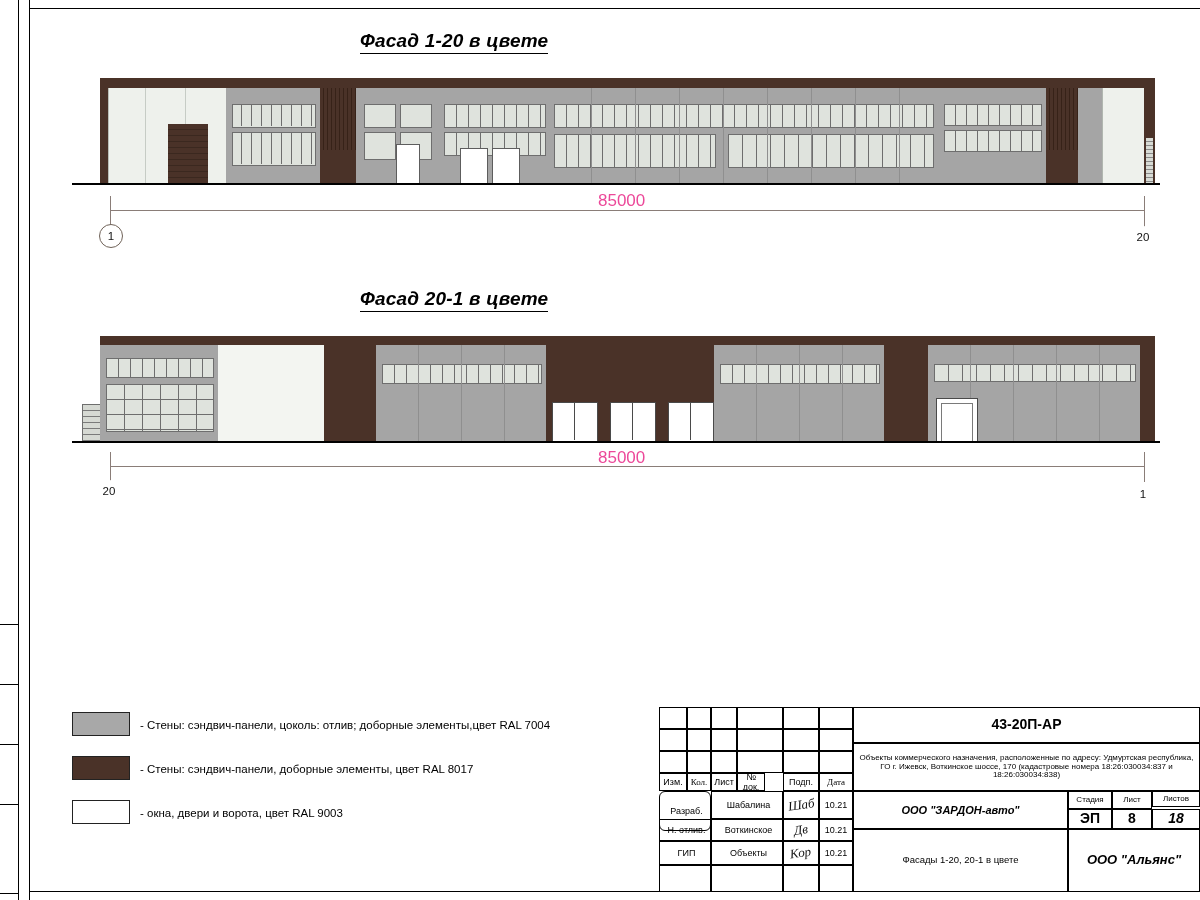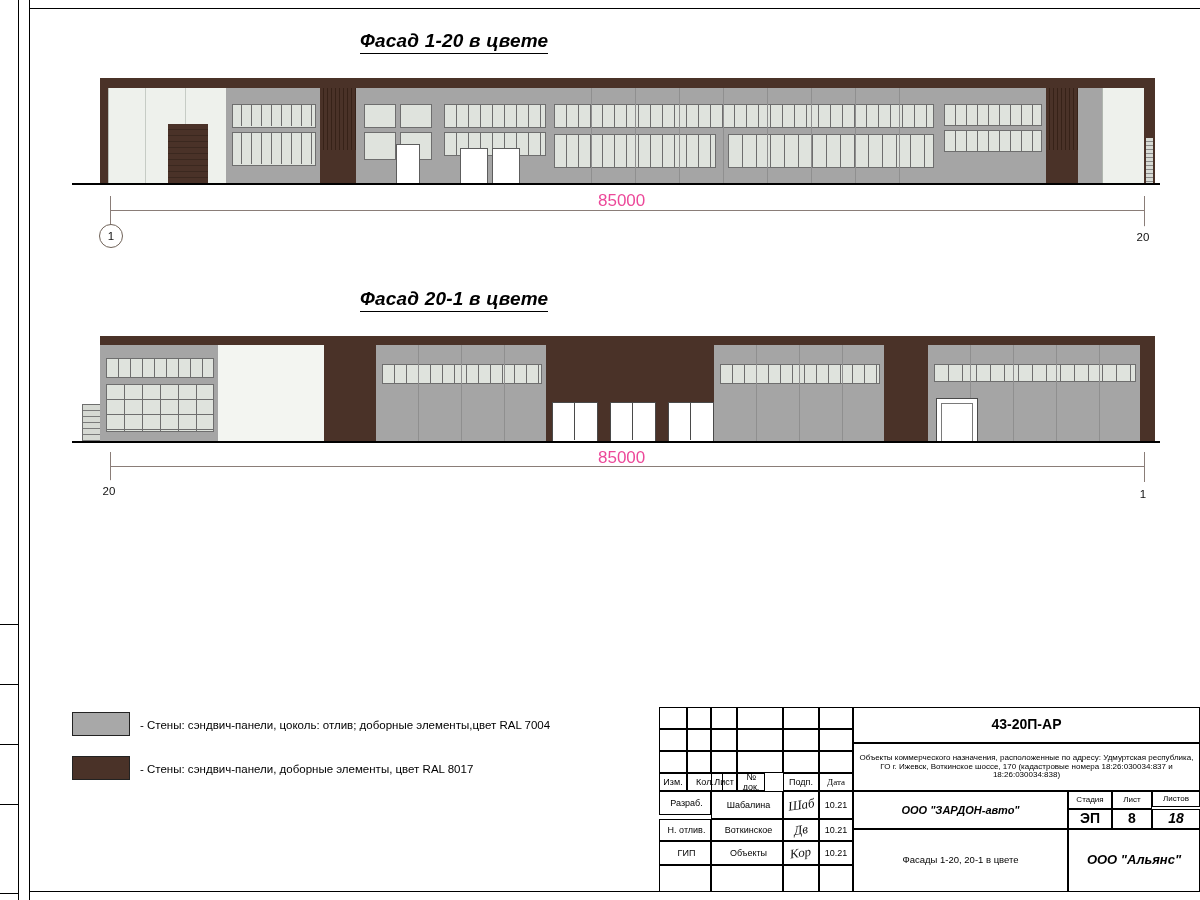--- a/index.html
+++ b/index.html
@@ -192,20 +192,24 @@
 
   <div class="legend">
     <div class="leg-row">
       <div class="leg-sw" style="background:#a8a8a8;"></div>
       <div class="leg-txt">- Стены: сэндвич-панели, цоколь: отлив; доборные элементы,цвет RAL 7004</div>
     </div>
     <div class="leg-row">
       <div class="leg-sw" style="background:#4a3228;"></div>
       <div class="leg-txt">- Стены: сэндвич-панели, доборные элементы, цвет RAL 8017</div>
     </div>
+    <div class="leg-row">
+      <div class="leg-sw" style="background:#ffffff;"></div>
+      <div class="leg-txt">- окна, двери и ворота, цвет RAL 9003</div>
+    </div>
   </div>
 
   <div class="tb">
 
     <div class="cell" style="left:0;top:0;width:28px;height:22px;"></div>
     <div class="cell" style="left:28px;top:0;width:24px;height:22px;"></div>
     <div class="cell" style="left:52px;top:0;width:26px;height:22px;"></div>
     <div class="cell" style="left:78px;top:0;width:46px;height:22px;"></div>
     <div class="cell" style="left:124px;top:0;width:36px;height:22px;"></div>
     <div class="cell" style="left:160px;top:0;width:34px;height:22px;"></div>
@@ -218,27 +222,27 @@
     <div class="cell" style="left:160px;top:22px;width:34px;height:22px;"></div>
 
     <div class="cell" style="left:0;top:44px;width:28px;height:22px;"></div>
     <div class="cell" style="left:28px;top:44px;width:24px;height:22px;"></div>
     <div class="cell" style="left:52px;top:44px;width:26px;height:22px;"></div>
     <div class="cell" style="left:78px;top:44px;width:46px;height:22px;"></div>
     <div class="cell" style="left:124px;top:44px;width:36px;height:22px;"></div>
     <div class="cell" style="left:160px;top:44px;width:34px;height:22px;"></div>
 
     <div class="cell" style="left:0;top:66px;width:28px;height:18px;">Изм.</div>
-    <div class="cell" style="left:28px;top:66px;width:36px;height:18px;">Кол.</div>
+    <div class="cell" style="left:28px;top:66px;width:24px;height:18px;font-family:Liberation Serif, serif;">Кол.</div>
     <div class="cell" style="left:52px;top:66px;width:26px;height:18px;">Лист</div>
     <div class="cell" style="left:78px;top:66px;width:28px;height:18px;">№ док.</div>
     <div class="cell" style="left:124px;top:66px;width:36px;height:18px;">Подп.</div>
     <div class="cell" style="left:160px;top:66px;width:34px;height:18px;font-family:Liberation Serif, serif;">Дата</div>
 
-    <div class="cell tl" style="left:0;top:84px;width:52px;height:24px;">Разраб.</div>
+    <div class="cell tl" style="left:0;top:84px;width:52px;height:40px;border-radius:6px;">Разраб.</div>
     <div class="cell tl" style="left:52px;top:84px;width:72px;height:28px;">Шабалина</div>
     <div class="cell" style="left:124px;top:84px;width:36px;height:28px;">
         <span class="sign">Шаб</span>
       </div>
     <div class="cell" style="left:160px;top:84px;width:34px;height:28px;">10.21</div>
 
     <div class="cell tl" style="left:0;top:112px;width:52px;height:22px;">Н. отлив.</div>
     <div class="cell tl" style="left:52px;top:112px;width:72px;height:22px;">Воткинское</div>
     <div class="cell" style="left:124px;top:112px;width:36px;height:22px;">
         <span class="sign">Дв</span>

